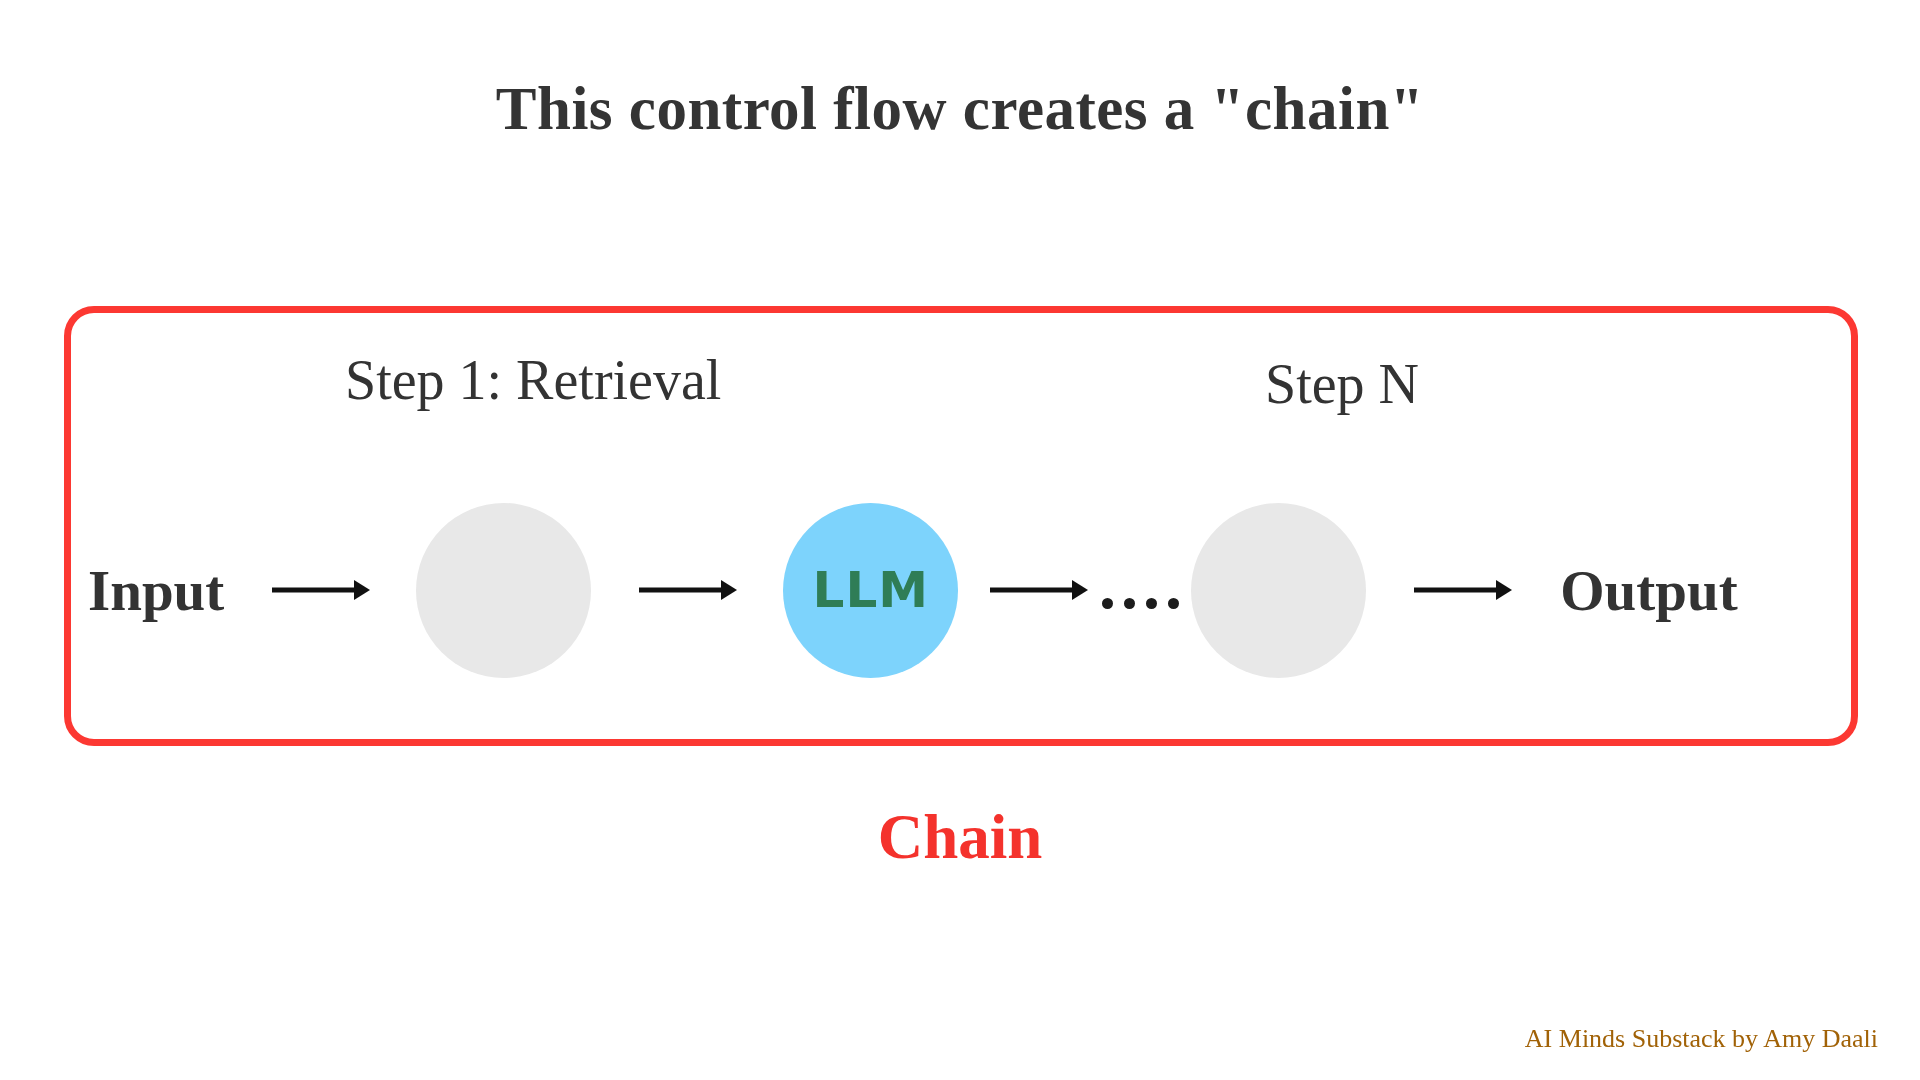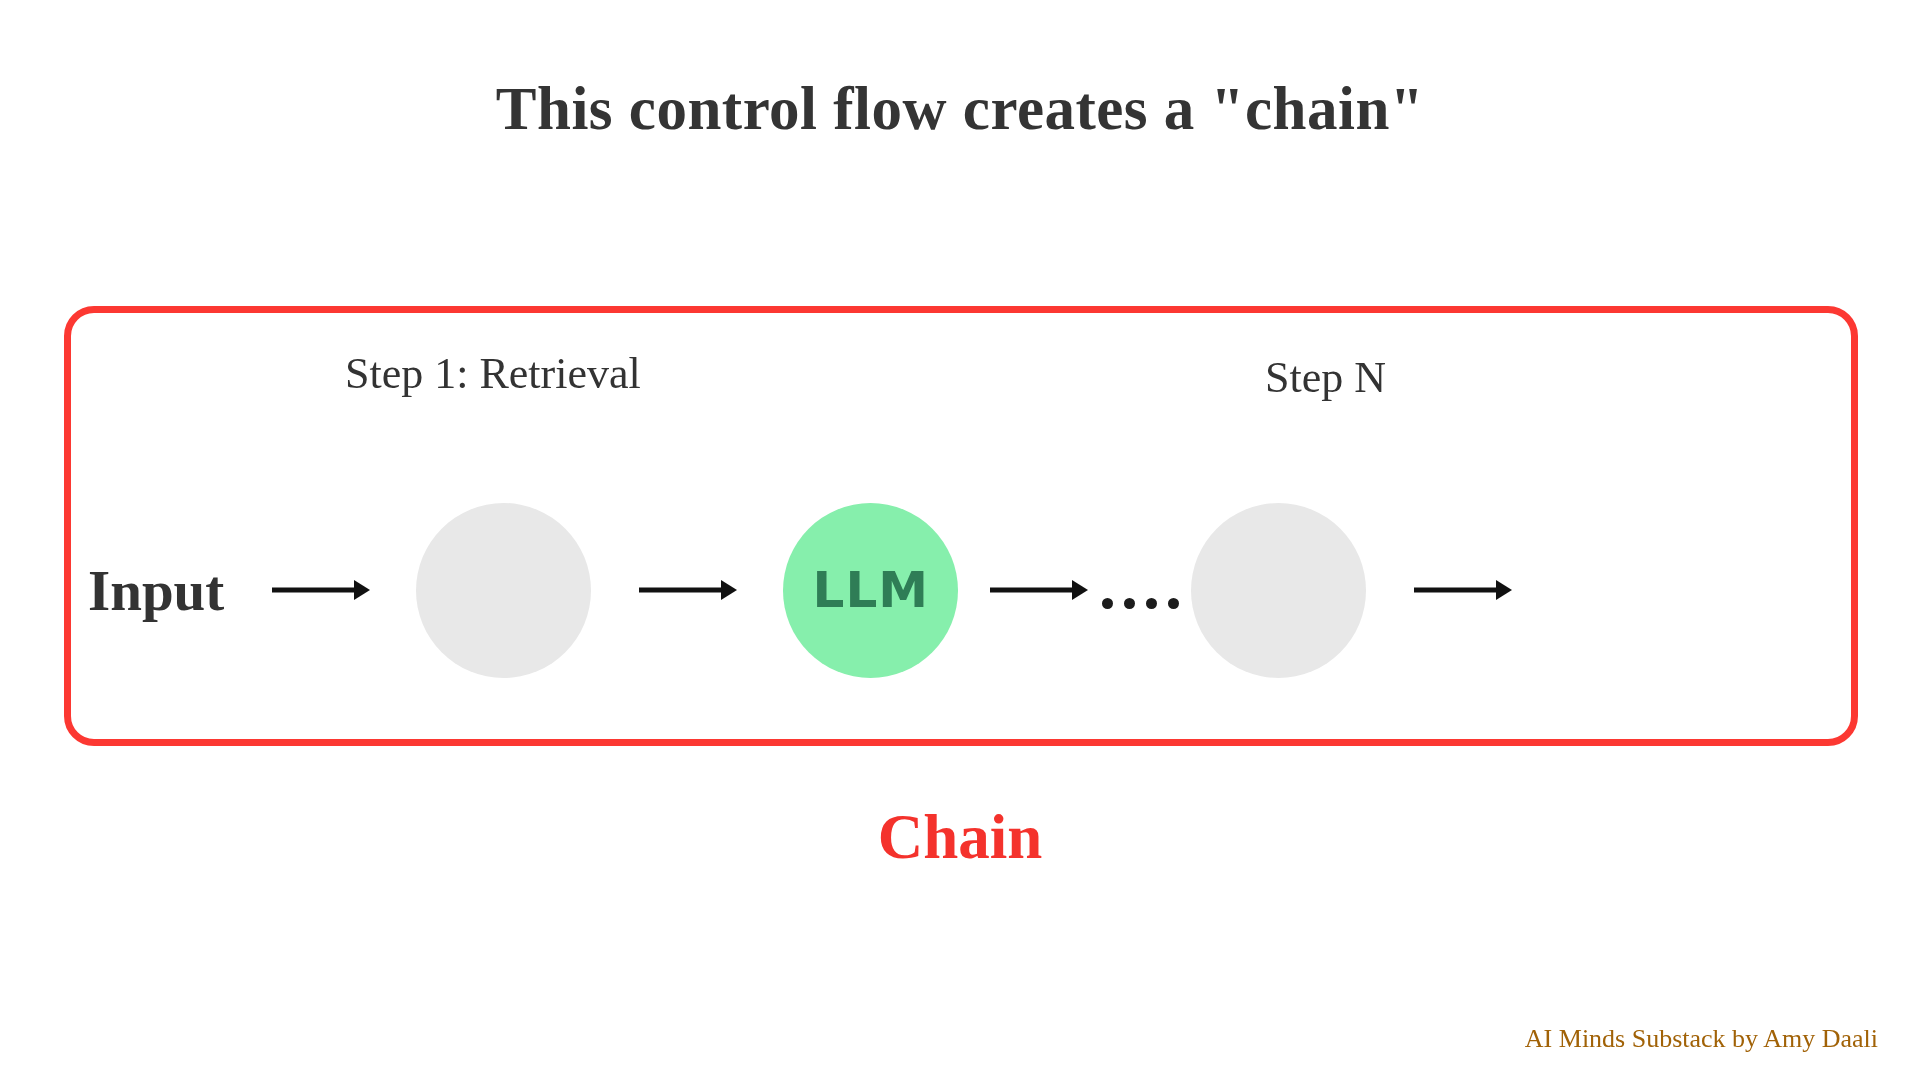--- a/index.html
+++ b/index.html
@@ -44,21 +44,21 @@
     border: 7px solid #fc3832;
     border-radius: 30px;
     background: #ffffff;
   }
 
   
   .step-label {
     position: absolute;
     font-family: "Liberation Serif", "DejaVu Serif", serif;
     font-weight: normal;
-    font-size: 44px;
+    font-size: 56px;
     color: #333333;
     white-space: nowrap;
     line-height: 1;
   }
   #step-label-1 { left: 345px; top: 352px; }
   #step-label-n { left: 1265px; top: 356px; }
 
   
   #flow-row {
     position: absolute;
@@ -95,21 +95,21 @@
   .node {
     flex: 0 0 auto;
     width: 175px;
     height: 175px;
     border-radius: 50%;
     display: flex;
     align-items: center;
     justify-content: center;
   }
   .node-blank { background: #e8e8e8; }
-  .node-llm   { background: #86efac; }
+  .node-llm   { background: #7dd3fc; }
   #llm-text {
     font-family: "DejaVu Sans", "Liberation Sans", sans-serif;
     font-weight: bold;
     font-size: 50px;
     letter-spacing: 1px;
     color: #2f7d56;
     line-height: 1;
   }
 
   
@@ -214,17 +214,18 @@
 
   <div class="arrow-gap-a"></div>
 
   <svg class="arrow" width="100" height="34" viewBox="0 0 100 34">
     <line x1="2" y1="17" x2="84" y2="17" stroke="#111111" stroke-width="5"></line>
     <polygon points="84,7 100,17 84,27" fill="#111111"></polygon>
   </svg>
 
   <div class="arrow-gap-b"></div>
 
+  <div class="endpoint-label" id="output-label">Output</div>
 </div>
 
 <div id="chain-caption">Chain</div>
 
 <div id="footer-watermark">AI Minds Substack by Amy Daali</div>
 
 </body></html>

